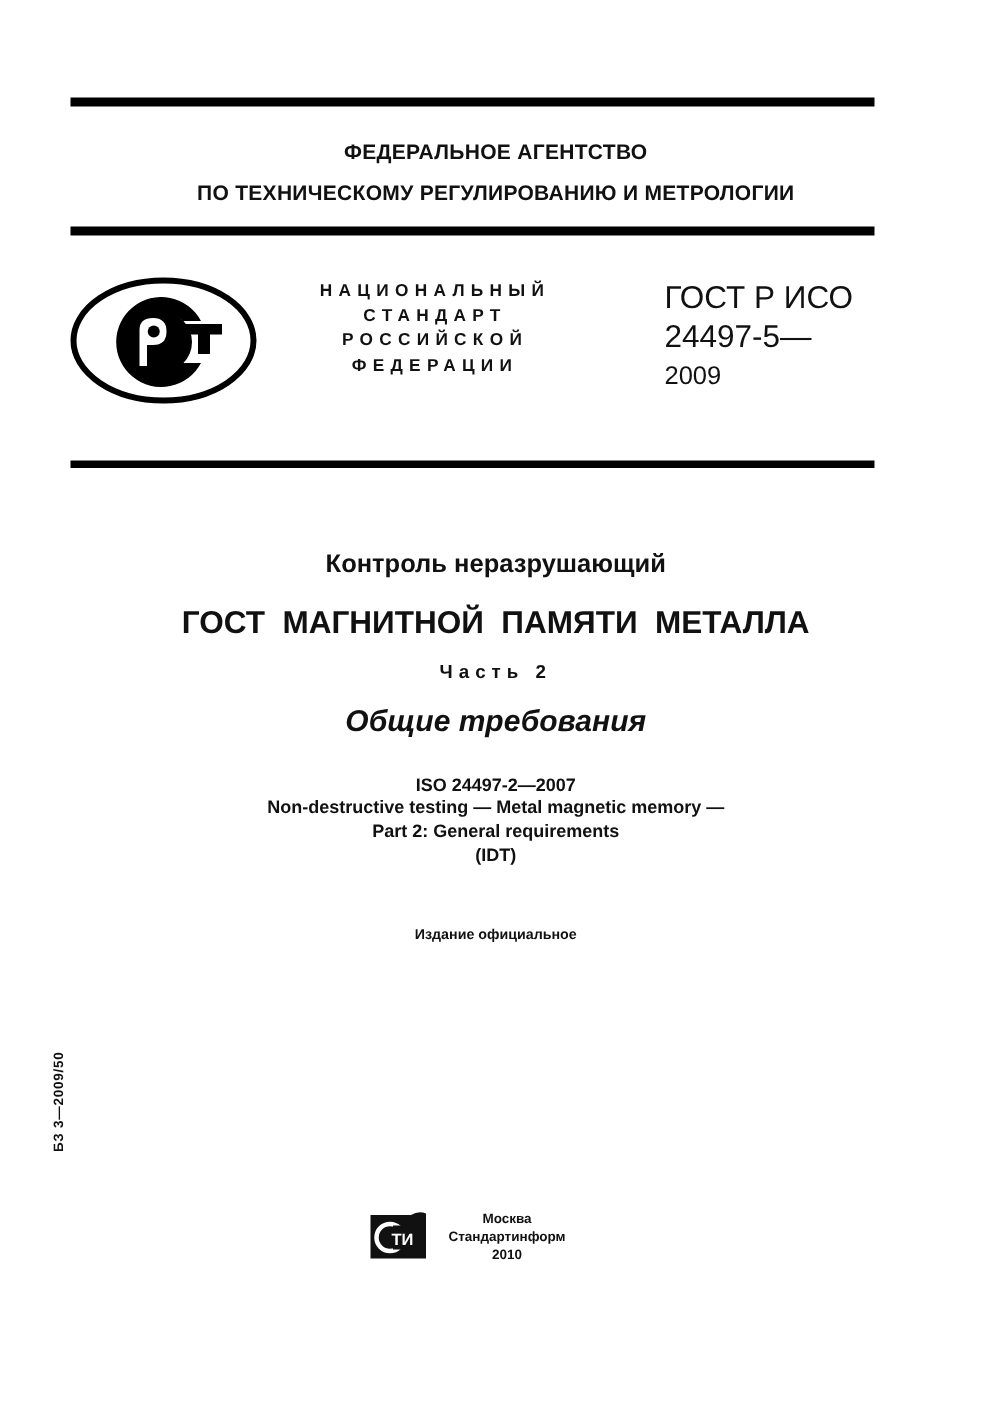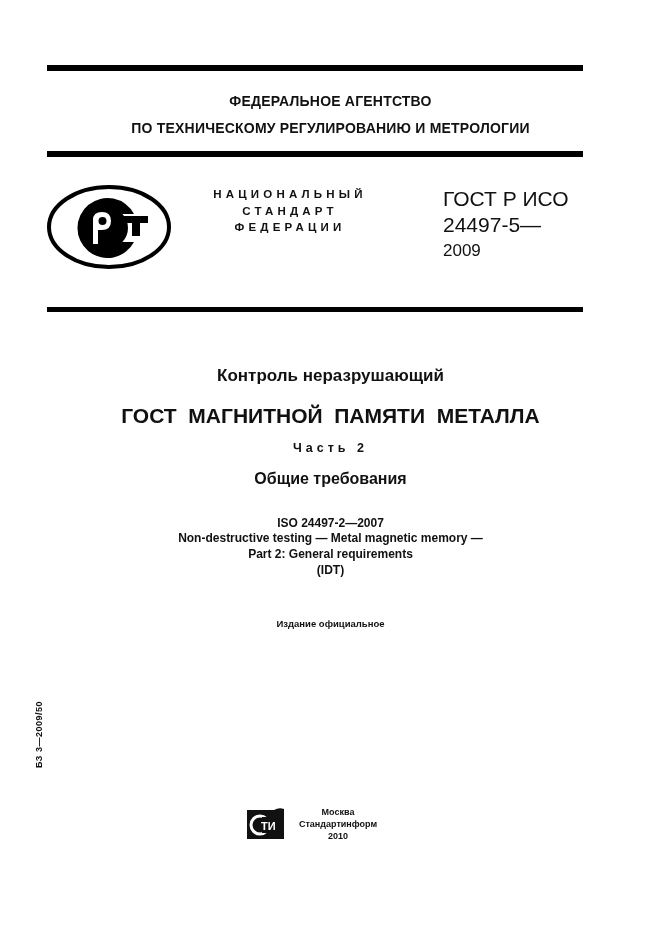--- a/index.html
+++ b/index.html
@@ -32,35 +32,36 @@
     <path d="M47 60 L47 36 Q47 28 56 28 Q65 28 65 37 Q65 46 56 46 L52 46 L52 60 Z" fill="#fff"></path>
     <circle cx="56.5" cy="37" r="4" fill="#000"></circle>
     <rect x="78" y="32" width="24" height="7" fill="#000"></rect>
     <rect x="86" y="32" width="8" height="20" fill="#000"></rect>
   </svg>
 </div>
 
 <div class="nat" style="top:186px;">
   <div>НАЦИОНАЛЬНЫЙ</div>
   <div>СТАНДАРТ</div>
+  <div>РОССИЙСКОЙ</div>
   <div>ФЕДЕРАЦИИ</div>
 </div>
 
 <div class="gost" style="top:186px;">
   <div>ГОСТ Р ИСО</div>
   <div>24497-5—</div>
   <div class="l3">2009</div>
 </div>
 
 <div class="bar" style="top:307px;height:5px;"></div>
 
 <div class="center" style="top:366px;font-size:17px;">Контроль неразрушающий</div>
 <div class="center" style="top:404px;font-size:21px;white-space:pre;">ГОСТ  МАГНИТНОЙ  ПАМЯТИ  МЕТАЛЛА</div>
 <div class="center" style="top:441px;font-size:12.5px;letter-spacing:4px;">Часть 2</div>
-<div class="center" style="top:470px;font-size:16px;">Общие требования</div>
+<div class="center" style="top:470px;font-size:20px;font-style:italic;">Общие требования</div>
 
 <div class="center" style="top:516px;font-size:12px;">ISO 24497-2—2007</div>
 <div class="center" style="top:531px;font-size:12px;">Non-destructive testing — Metal magnetic memory —</div>
 <div class="center" style="top:547px;font-size:12px;">Part 2: General requirements</div>
 <div class="center" style="top:563px;font-size:12px;">(IDT)</div>
 
 <div class="center" style="top:618px;font-size:9.5px;">Издание официальное</div>
 
 <div class="spine" style="top:768px;">БЗ 3—2009/50</div>
 

